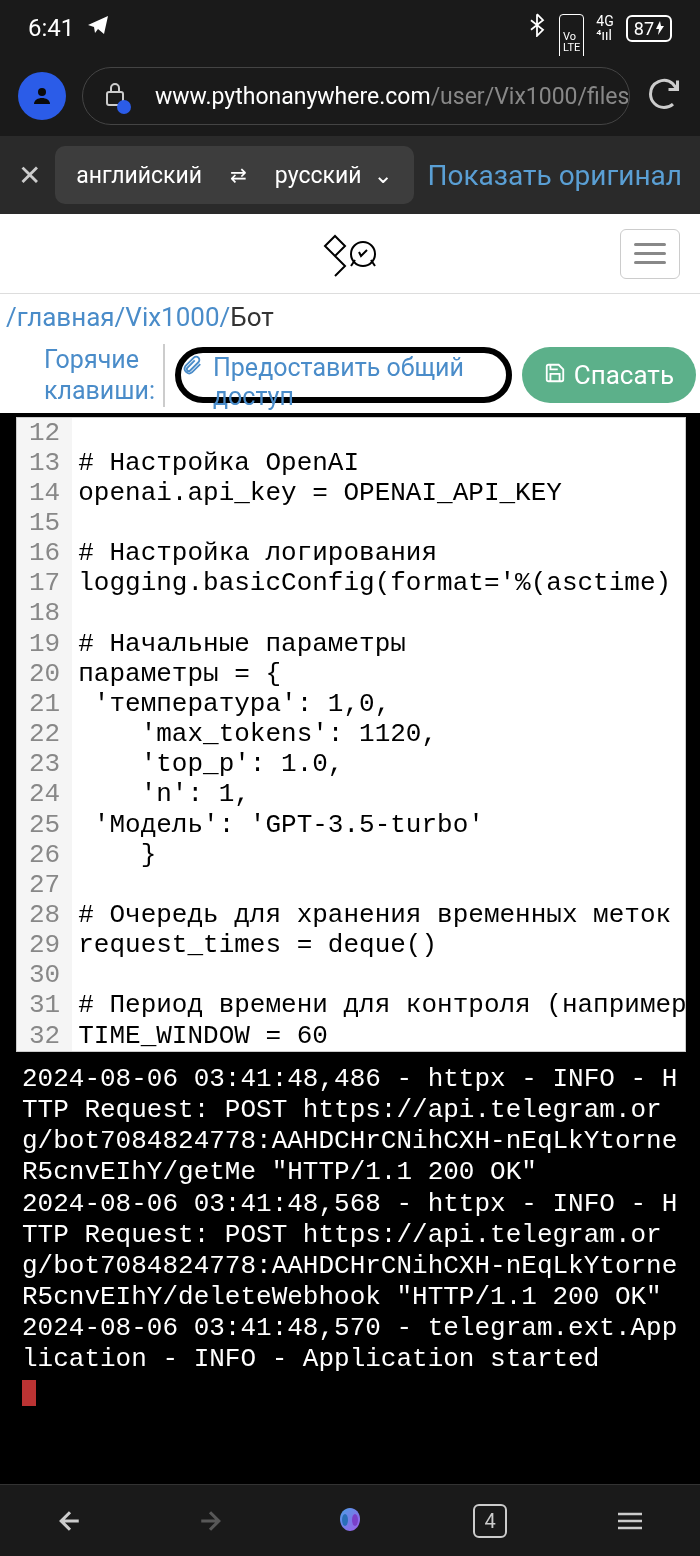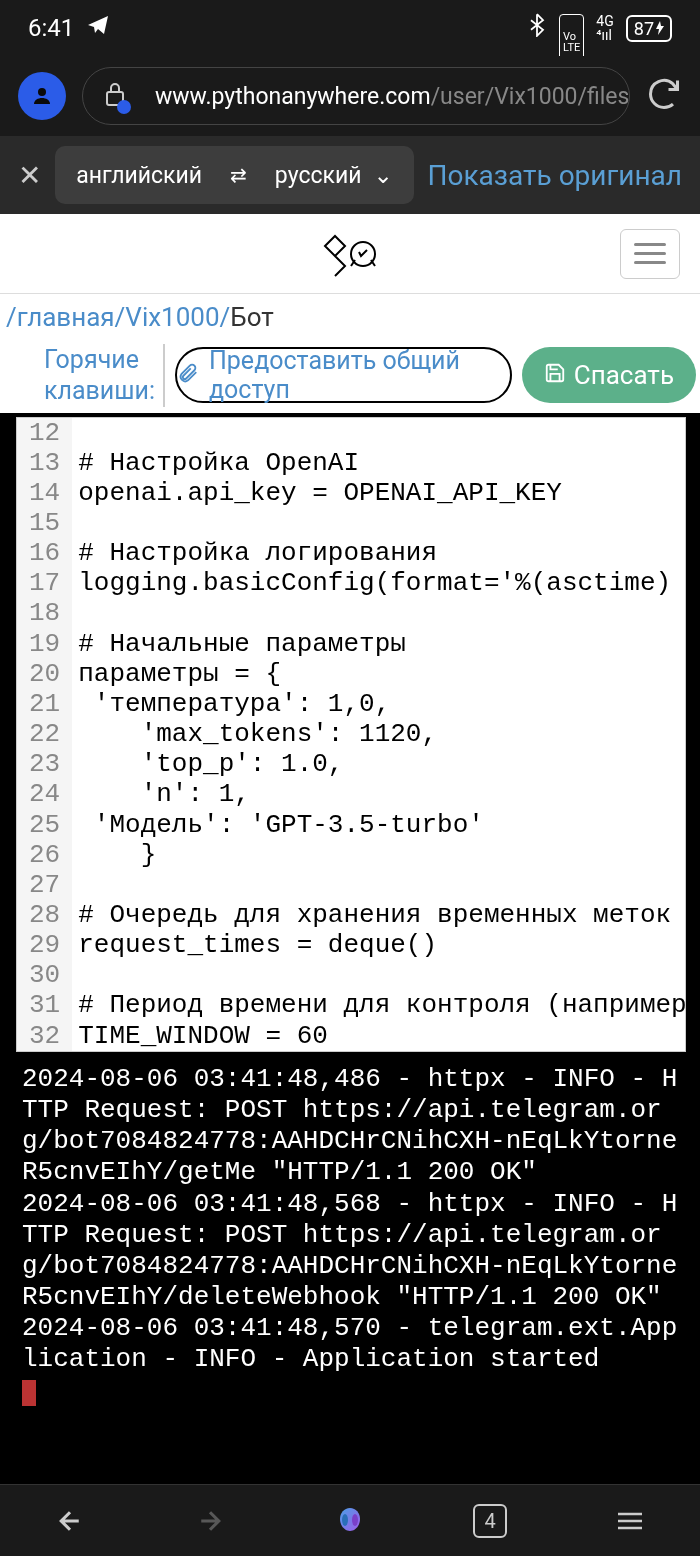--- a/index.html
+++ b/index.html
@@ -133,27 +133,27 @@
   color: #4a8cc9;
   font-size: 25px;
   line-height: 1.25;
   padding-right: 8px;
   border-right: 2px solid #ccc;
   padding-left: 44px;
 }
 .share-btn {
   flex: 1;
   height: 56px;
-  border: 2px solid #000000;
+  border: 6px solid #000000;
   border-radius: 28px;
   color: #4a8cc9;
   background: #fff;
   font-size: 25px;
   display: flex;
-  align-items: center;
+  align-items: flex-start;
   justify-content: center;
   gap: 10px;
 }
 .save-btn {
   height: 56px;
   padding: 0 22px;
   background: #5cb08a;
   border-radius: 28px;
   color: #fff;
   font-size: 26px;

